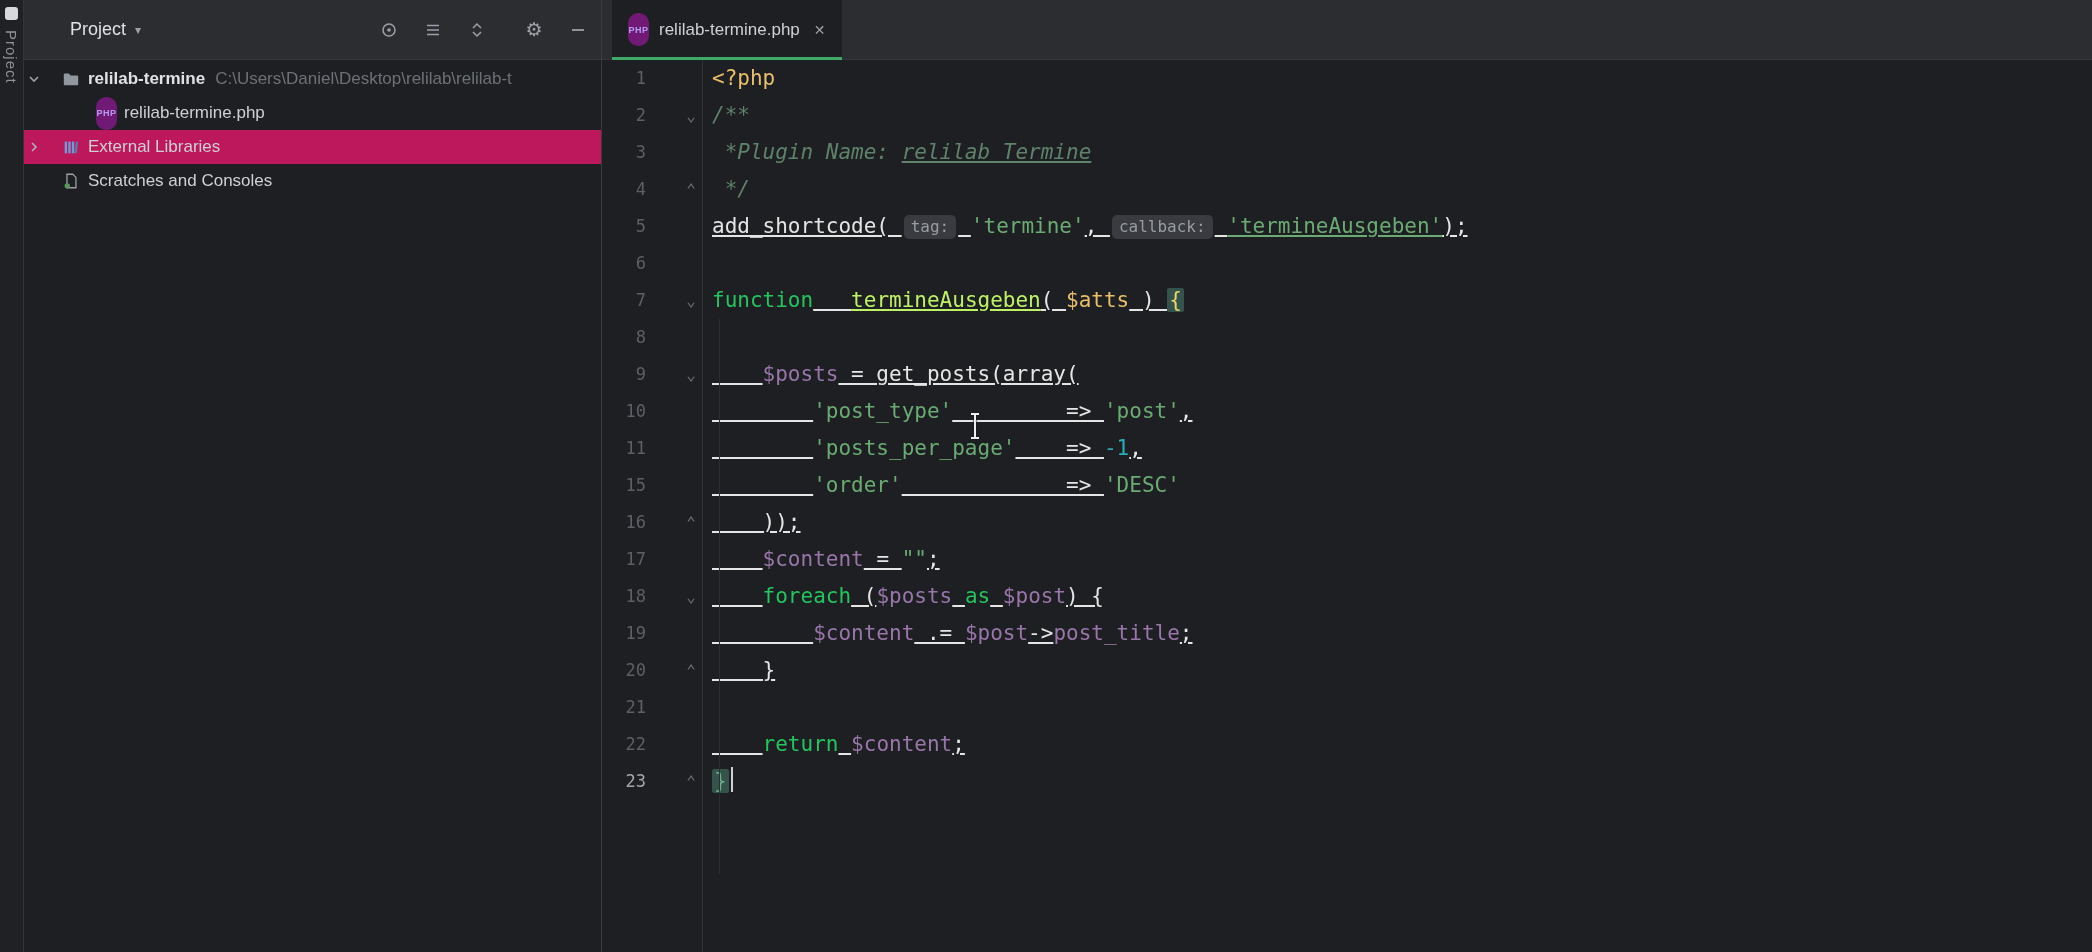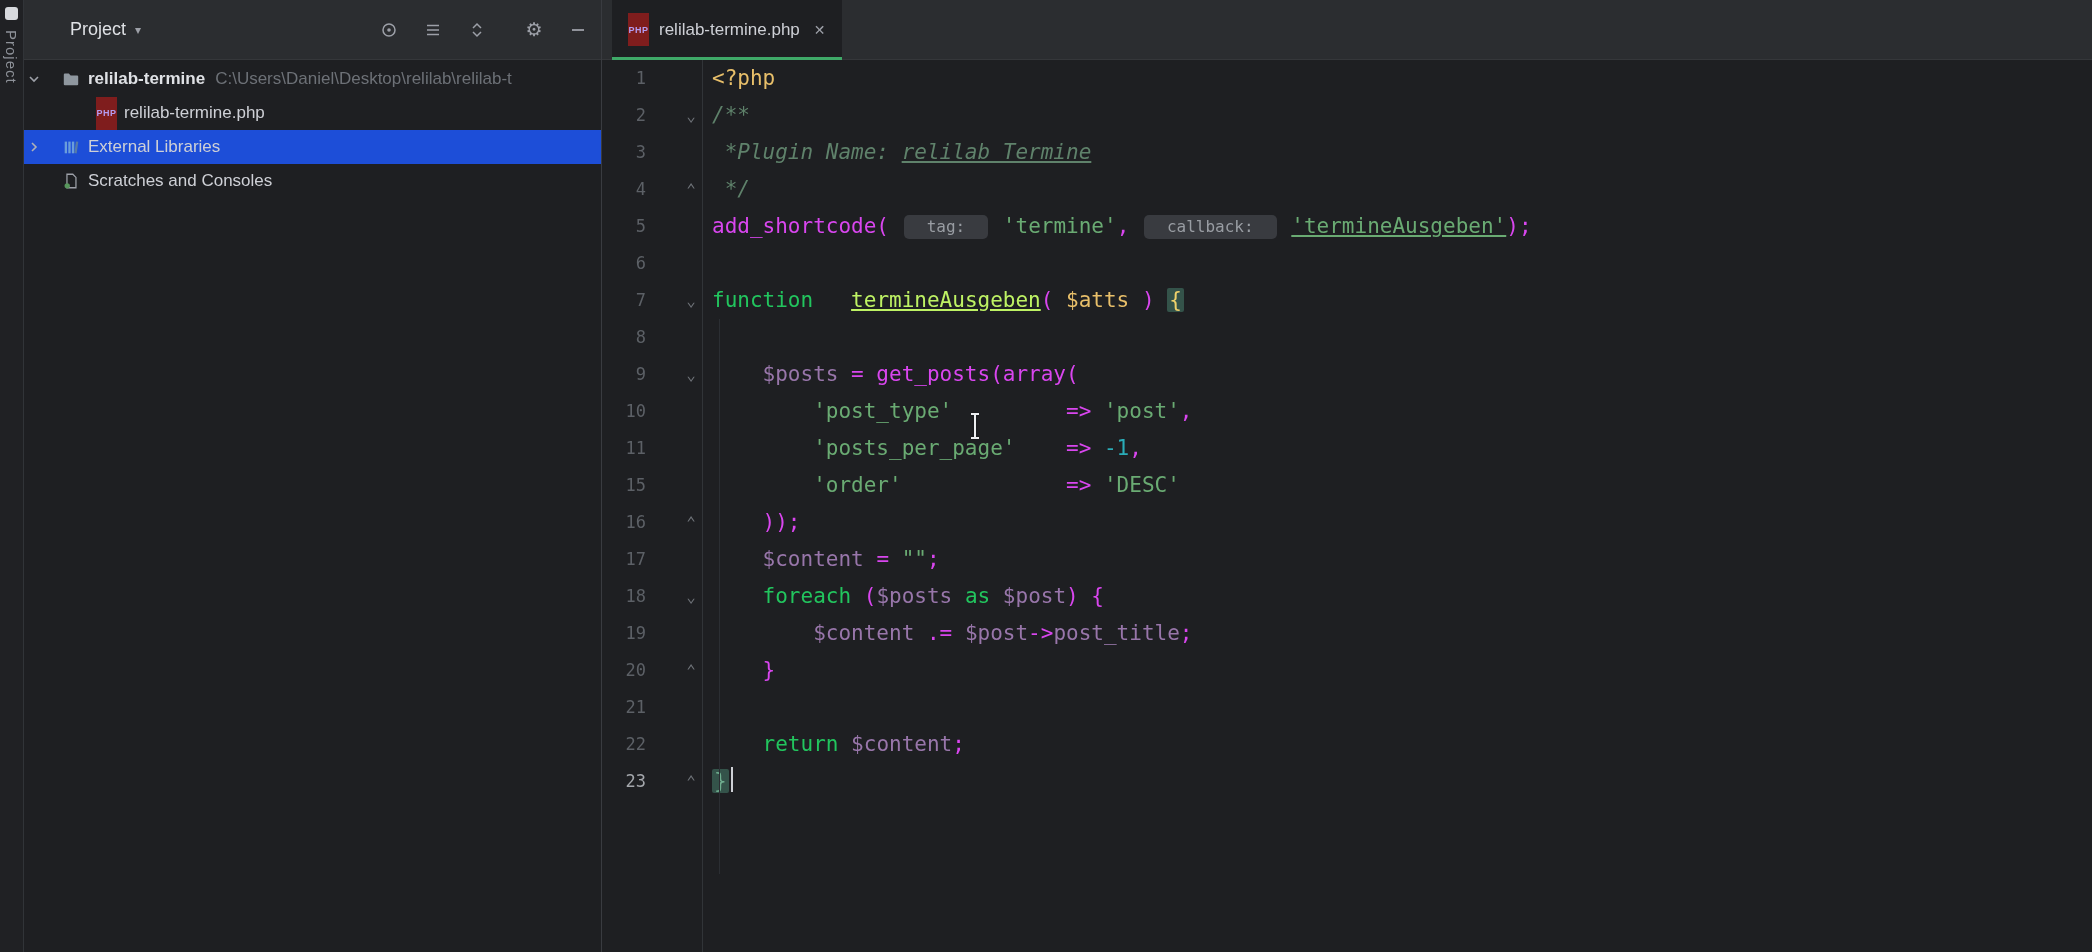--- a/index.html
+++ b/index.html
@@ -21,30 +21,30 @@
   .panel-title { display:flex; align-items:center; gap:9px; font-size:18px; color:#dfe1e5; cursor:pointer; }
   .panel-title .dd-caret { font-size:12px; color:#9da0a8; }
   .panel-actions { margin-left:auto; display:flex; align-items:center; gap:22px; }
   .icon-btn { width:22px; height:22px; display:flex; align-items:center; justify-content:center;
               color:#9da0a8; font-size:19px; cursor:pointer; }
   .icon-btn.gear { margin-left:13px; }
   .icon-btn svg { display:block; }
 
   .tree { font-size:17px; padding-top:2px; }
   .trow { height:34px; display:flex; align-items:center; white-space:nowrap; overflow:hidden; cursor:pointer;text-align:center; }
-  .trow.selected { background:#1d4ed8; }
+  .trow.selected { background:#be185d; }
   .tw { flex:none; display:flex; align-items:center; justify-content:center; }
   .chev { width:20px; height:20px; margin-left:0; }
   .nodeicon { width:20px; height:20px; margin-left:17px; }
   .tlabel { margin-left:7px; color:#ced0d6; }
   .tlabel.root { font-weight:600; color:#dfe1e5; }
   .tpath { margin-left:10px; color:#6d7177; overflow:hidden; }
   .child-indent { width:72px; flex:none; }
 
-  .php-badge { width:21px; height:33px; flex:none; border-radius:0; background:#7f1d1d;
+  .php-badge { width:21px; height:33px; flex:none; border-radius:10px; background:#701a75;
                color:#b49cf1; font-size:9px; font-weight:bold; letter-spacing:.5px;
                display:flex; align-items:center; justify-content:center; }
 
   
   .editor { flex:1; min-width:0; display:flex; flex-direction:column; }
   .tabbar { height:60px; flex:none; background:#2b2d30; border-bottom:1px solid #35373a;
             display:flex; align-items:stretch; }
   .tab { position:relative; margin-left:10px; padding:0 16px; display:flex; align-items:center;
          gap:10px; background:#1e1f22; font-size:17px; color:#ced0d6; cursor:pointer; }
   .tab::after { content:""; position:absolute; left:0; right:0; bottom:-1px; height:3px; background:#3fa968; }
@@ -53,31 +53,31 @@
   .code-wrap { flex:1; position:relative; overflow:hidden; background:#1e1f22;
                font-family:"DejaVu Sans Mono",monospace; font-size:21px; }
   .gutter-line { position:absolute; left:100px; top:0; bottom:0; width:1px; background:#313438; }
   .indent-guide { position:absolute; left:117px; top:259px; height:555px; width:1px; background:#2b2e33; }
   .cl { display:flex; height:37px; line-height:37px; }
   .ln { width:44px; flex:none; text-align:right; font-size:17px; color:#5c6066; user-select:none; }
   .cl.cur .ln { color:#a4a7ac; }
   .fold { width:56px; flex:none; text-align:right; padding-right:6px; font-size:16px; color:#6e7278; cursor:pointer; }
   .code { flex:1; padding-left:10px; white-space:pre; overflow:hidden; color:#bcbec4; }
 
-  .tk-d { color:#d946ef; }
+  .tk-d { color:#e5e5e5;text-decoration:underline; }
   .tk-k { color:#22c55e; }
   .tk-s { color:#6aab73; }
   .tk-c { color:#5f826b; font-style:italic; }
   .tk-fn { color:#bef264; text-decoration:underline; }
   .tk-v { color:#9876aa; }
   .tk-nu { color:#2aacb8; }
   .tk-p { color:#e8bf6a; }
   .tk-t { color:#e8bf6a; }
   .u { text-decoration:underline; }
-  .tk-h { display:inline-block; font-size:16px; line-height:24px; padding:0 23px; margin:0 2px;
+  .tk-h { display:inline-block; font-size:16px; line-height:24px; padding:0 7px; margin:0 2px;
           border-radius:5px; background:#393b40; color:#999da3; vertical-align:middle; }
   .tk-b1 { color:#efd26b; background:#34534a; border-radius:2px; padding:0 2px; }
   .tk-b2 { color:#6fae8f; background:#34534a; border-radius:2px; padding:0 2px; }
   .caret { display:inline-block; width:2px; height:25px; background:#ced0d6;
            vertical-align:-4px; margin-left:2px; }
 
   .ibeam { position:absolute; left:967px; top:412px; z-index:9; pointer-events:none; }
 </style>
 </head>
 <body>

